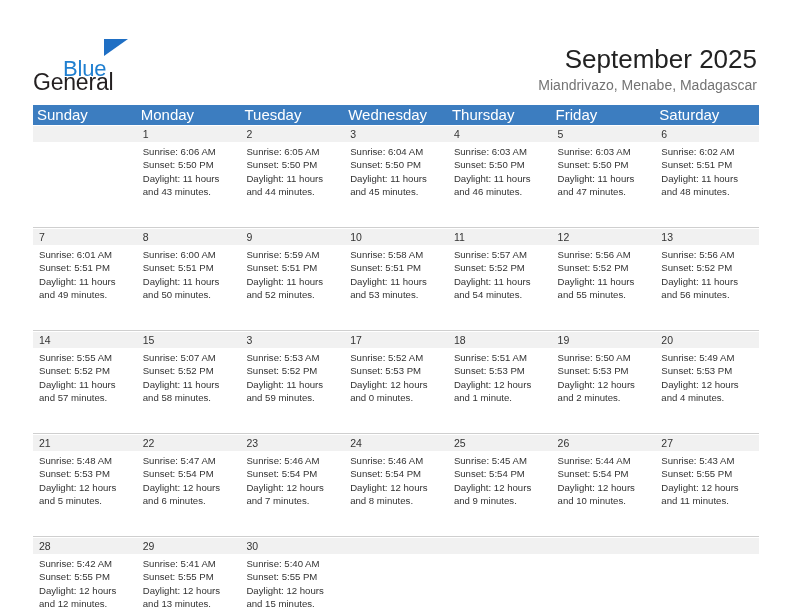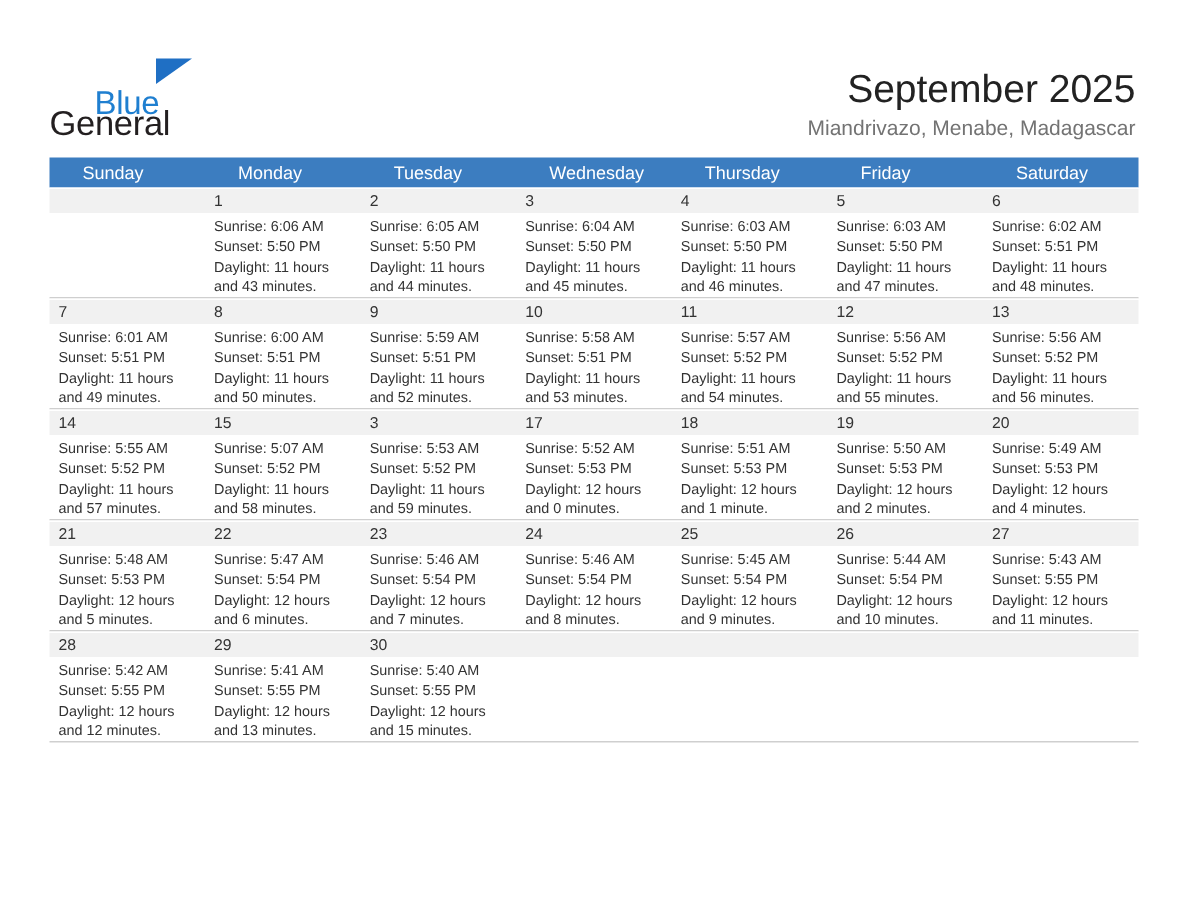--- a/index.html
+++ b/index.html
@@ -84,23 +84,23 @@
     width: 726px;
   }
   .weekhead {
     display: flex;
     background: #3c7dc0;
     height: 20px;
   }
   .weekhead .dow {
     flex: 1 1 0;
     color: #ffffff;
-    font-size: 12px;
+    font-size: 15px;
     line-height: 20px;
-    padding-left: 22px;
+    padding-left: 4px;
     white-space: nowrap;
   }
   .week {
     border-top: 1px solid #ffffff;
   }
   .week:first-of-type { border-top: none; }
   .week .numrow {
     display: flex;
     background: #f1f1f1;
     height: 16px;
@@ -108,21 +108,21 @@
   .week .numrow .num {
     flex: 1 1 0;
     font-size: 10.5px;
     color: #333333;
     line-height: 16px;
     padding-left: 6px;
   }
   .week .bodyrow {
     display: flex;
     background: #ffffff;
-    height: 57px;
+    height: 86px;
     border-bottom: 1px solid #cfcfcf;
   }
   .week .bodyrow .cell {
     flex: 1 1 0;
     padding: 3px 5px 0 6px;
     font-size: 9.6px;
     line-height: 13.4px;
     color: #333333;
   }
   .cell .ln { white-space: nowrap; }

